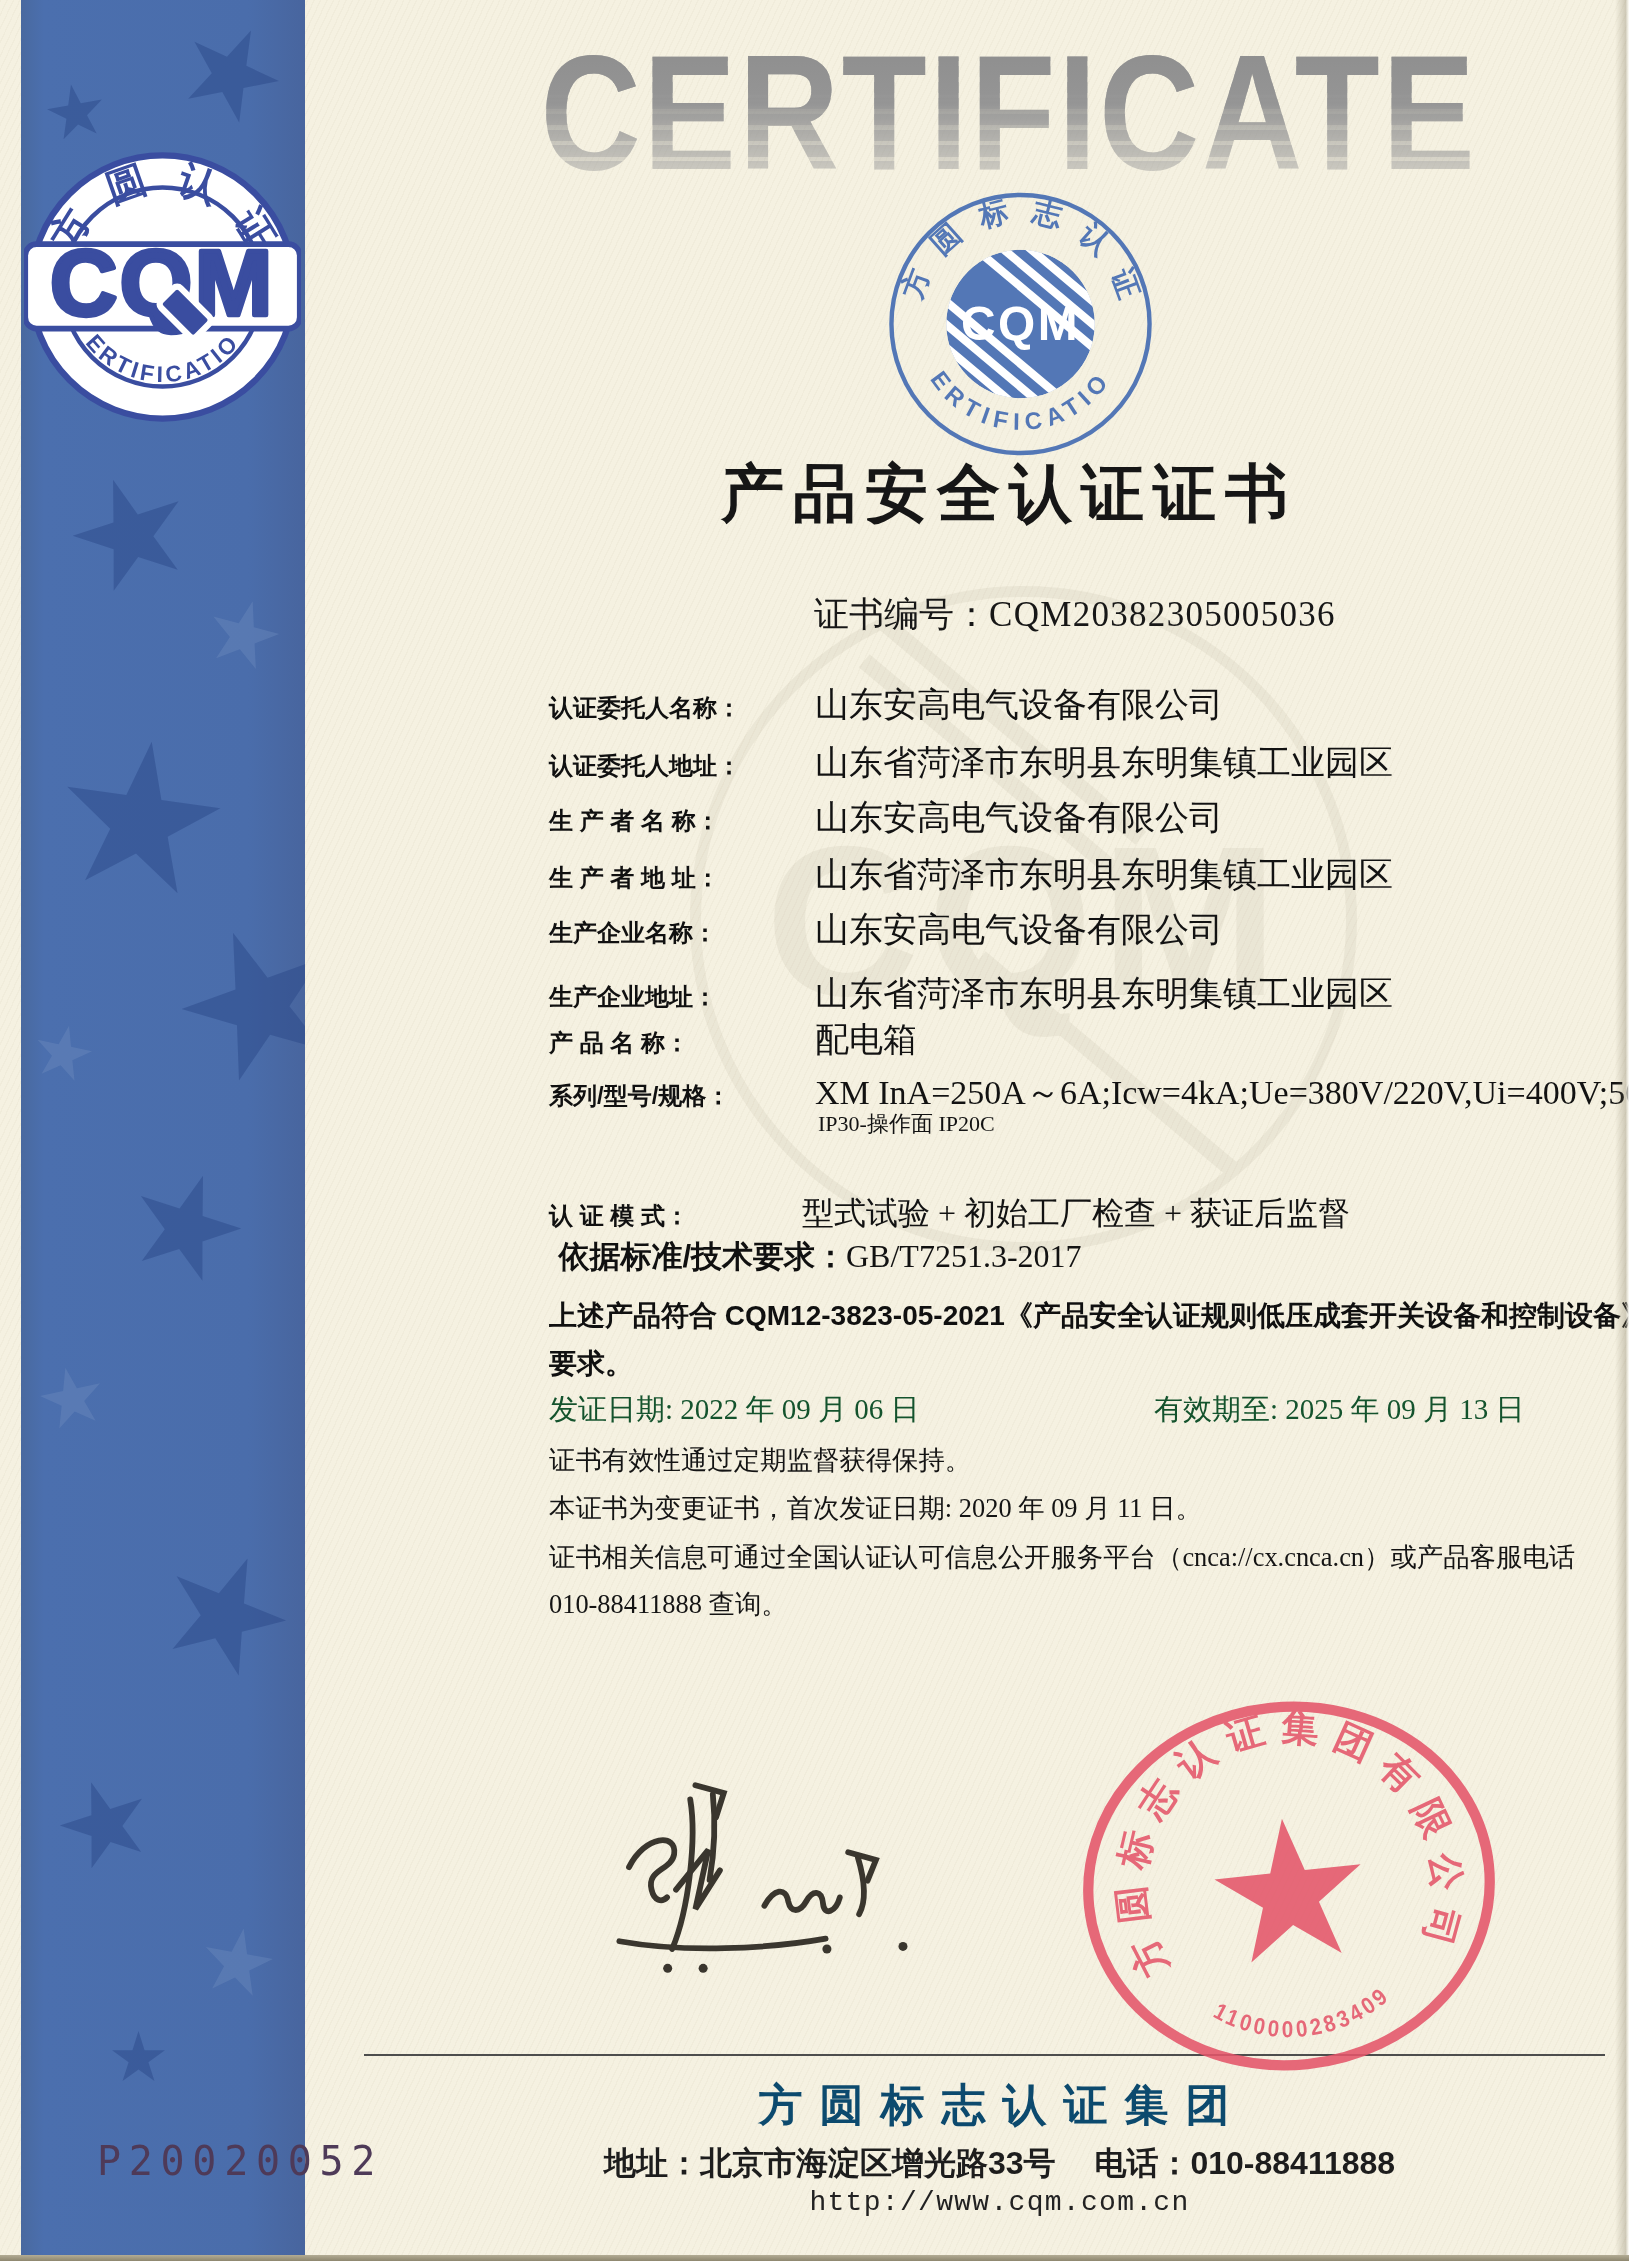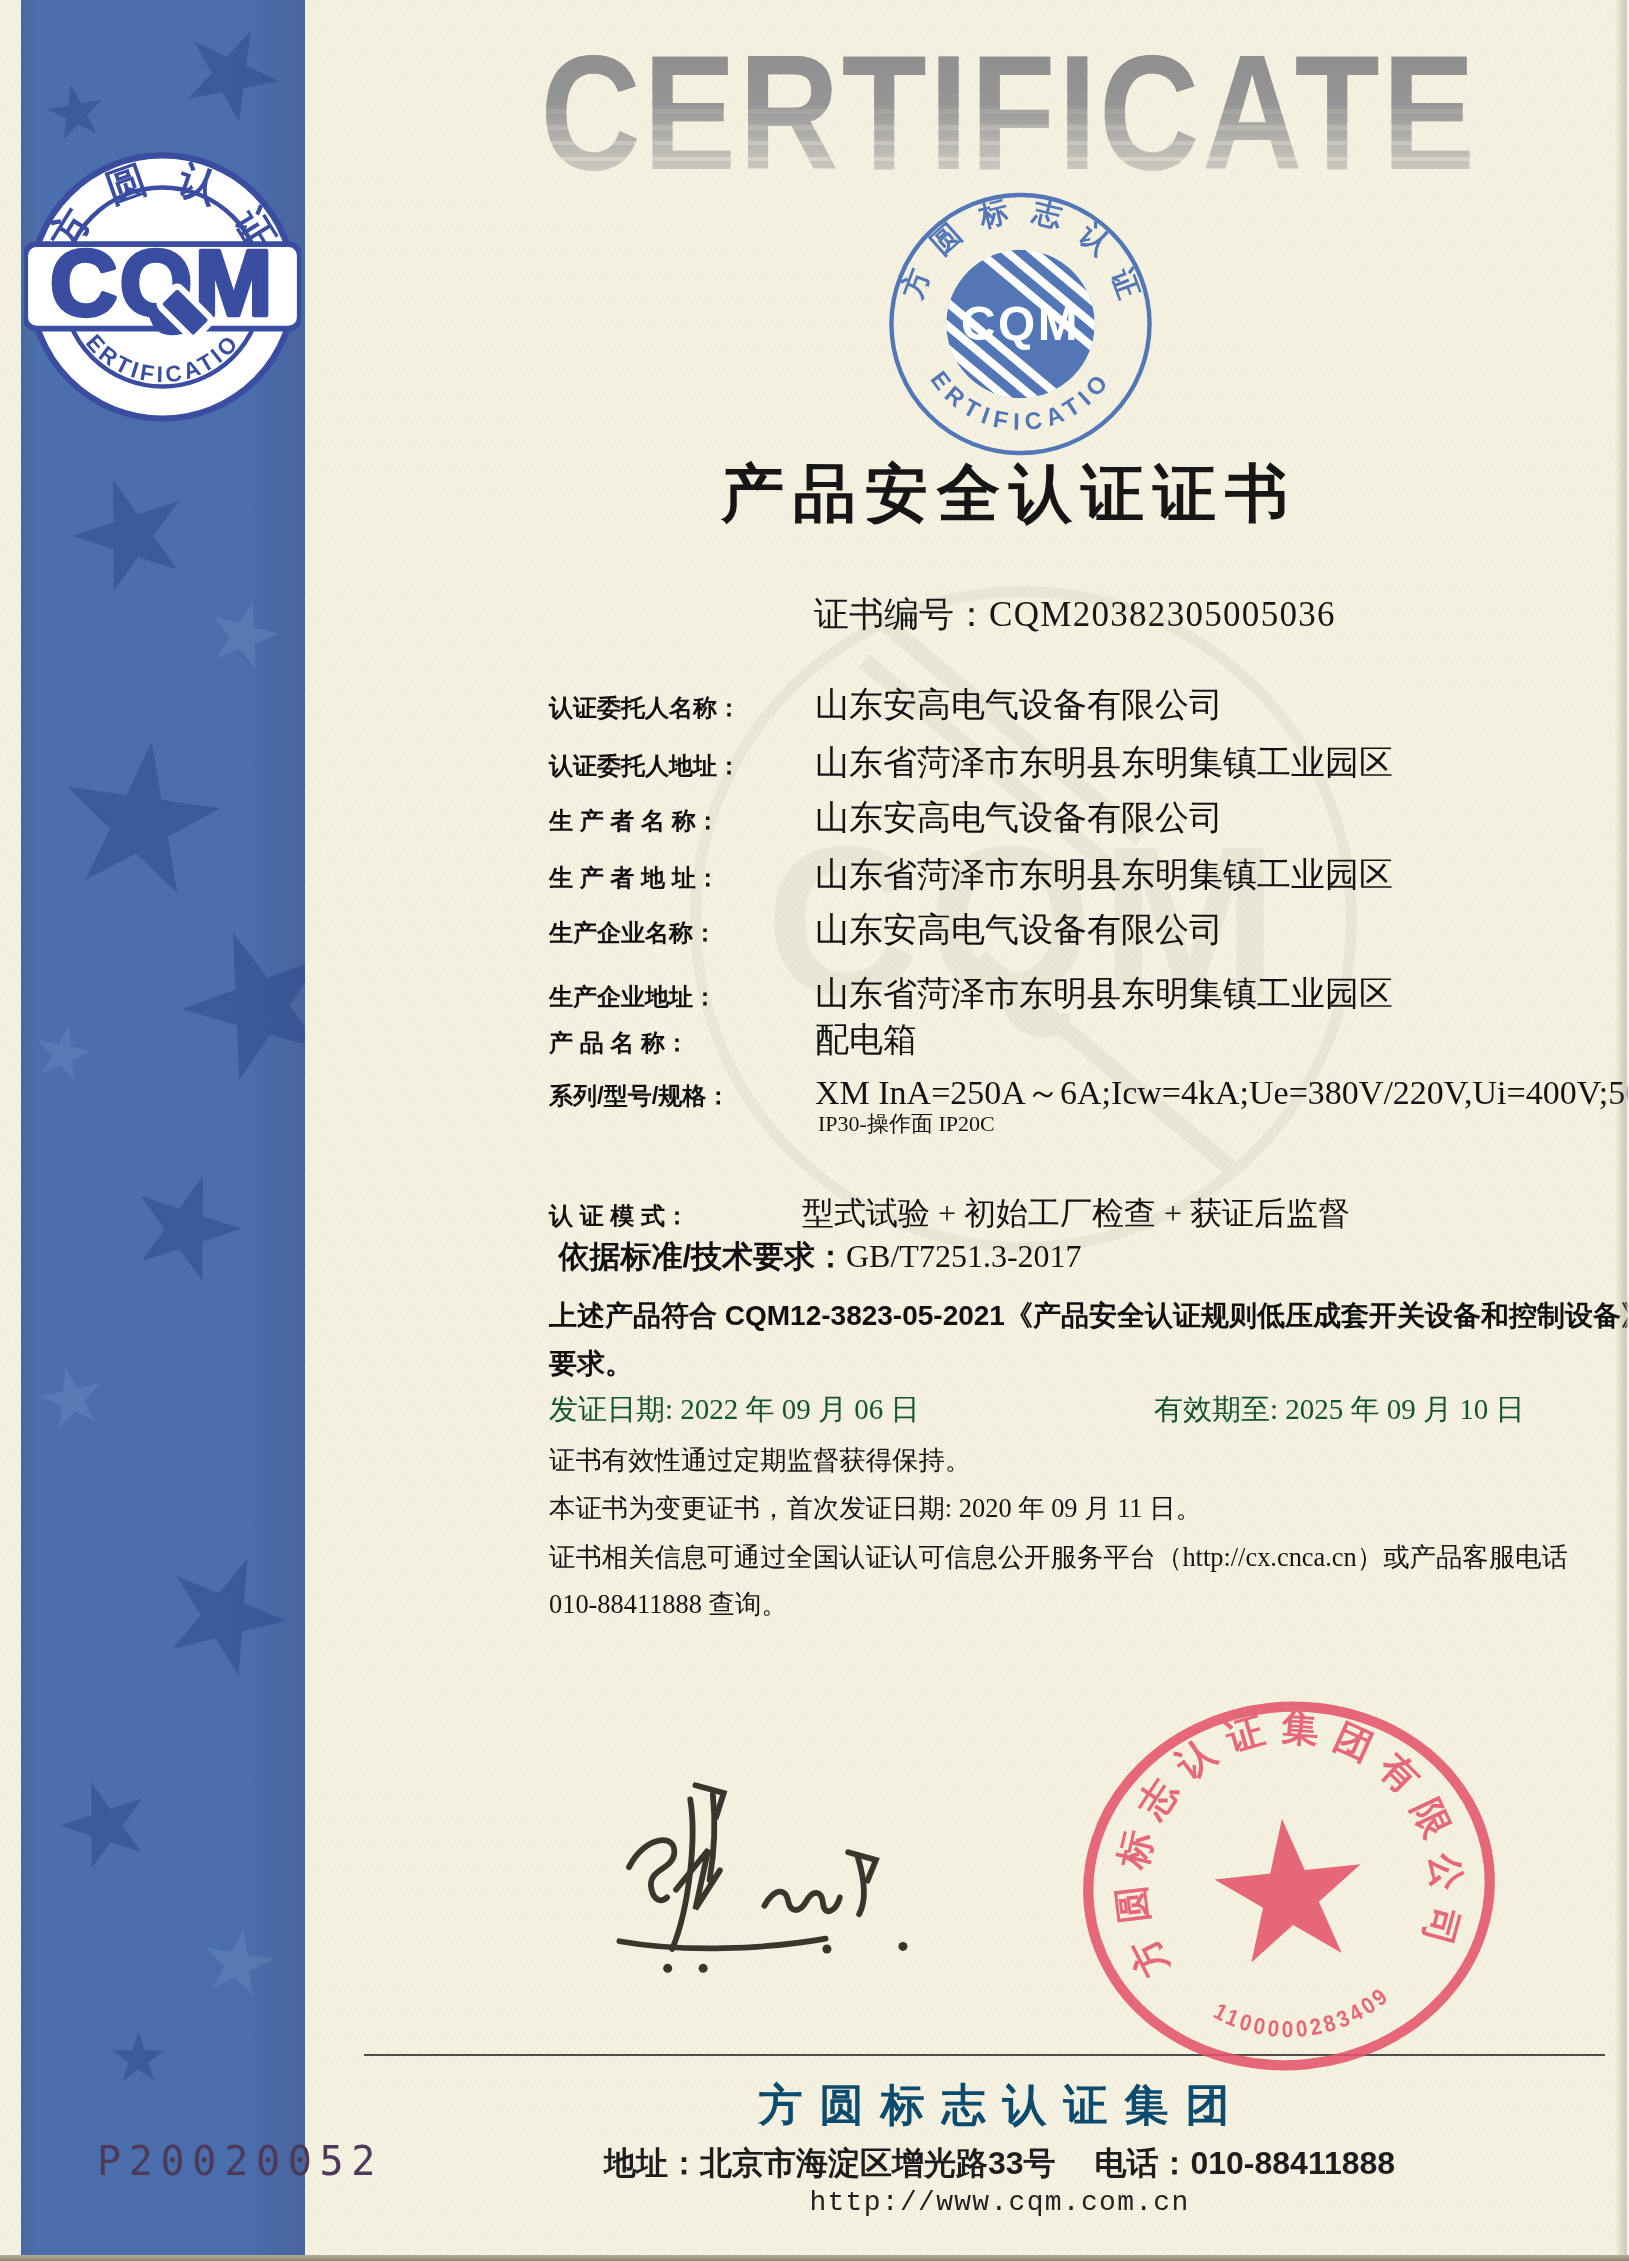--- a/index.html
+++ b/index.html
@@ -196,26 +196,26 @@
 
 <div class="para" style="top:1297px;">上述产品符合 CQM12-3823-05-2021《产品安全认证规则低压成套开关设备和控制设备》的</div>
 <div class="para" style="top:1345px;">要求。</div>
 
 <div class="datebit" style="left:549px;top:1390px;">
   <span>发证日期:</span>
   <span>2022 年 09 月 06 日</span>
 </div>
 <div class="datebit" style="left:1154px;top:1390px;">
   <span>有效期至:</span>
-  <span>2025 年 09 月 10 日</span>
+  <span>2025 年 09 月 13 日</span>
 </div>
 
 <div class="note" style="top:1443px;">证书有效性通过定期监督获得保持。</div>
 <div class="note" style="top:1491px;">本证书为变更证书，首次发证日期: 2020 年 09 月 11 日。</div>
-<div class="note" style="top:1540px;">证书相关信息可通过全国认证认可信息公开服务平台（http://cx.cnca.cn）或产品客服电话</div>
+<div class="note" style="top:1540px;">证书相关信息可通过全国认证认可信息公开服务平台（cnca://cx.cnca.cn）或产品客服电话</div>
 <div class="note" style="top:1587px;">010-88411888 查询。</div>
 
 <svg style="position:absolute;left:600px;top:1780px;z-index:4;" width="361" height="200" viewBox="0 0 560 310" fill="none" stroke="#3a362e" stroke-width="9" stroke-linecap="round">
   <path d="M 45,135 C 70,85 120,82 115,115 C 111,140 72,138 80,170 C 84,188 96,190 104,182"></path>
   <path d="M 140,30 C 150,90 138,200 112,262"></path>
   <path d="M 175,22 C 180,70 176,120 170,155"></path>
   <path d="M 148,8 L 192,20 L 180,58"></path>
   <path d="M 118,170 L 168,108 L 148,200 L 186,140"></path>
   <path d="M 255,195 C 270,168 288,166 292,188 C 296,206 310,206 320,188 C 330,170 344,170 346,192 C 348,212 366,204 372,182"></path>
   <path d="M 400,120 C 412,160 412,190 402,208"></path>

